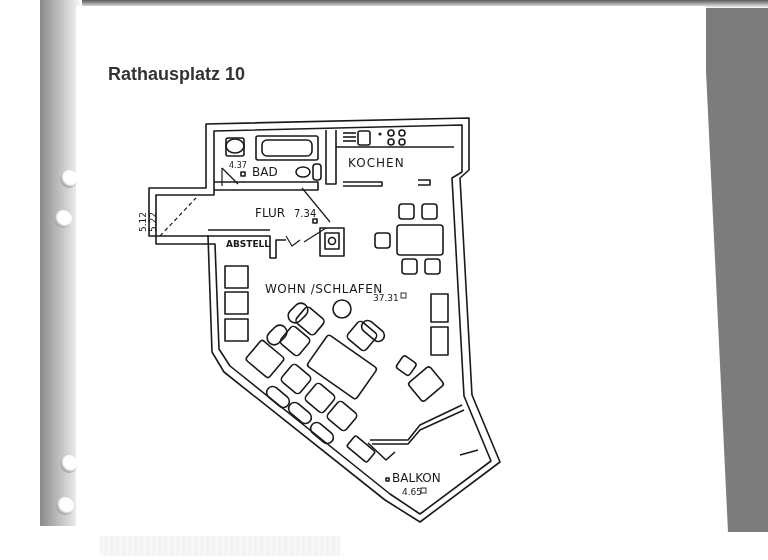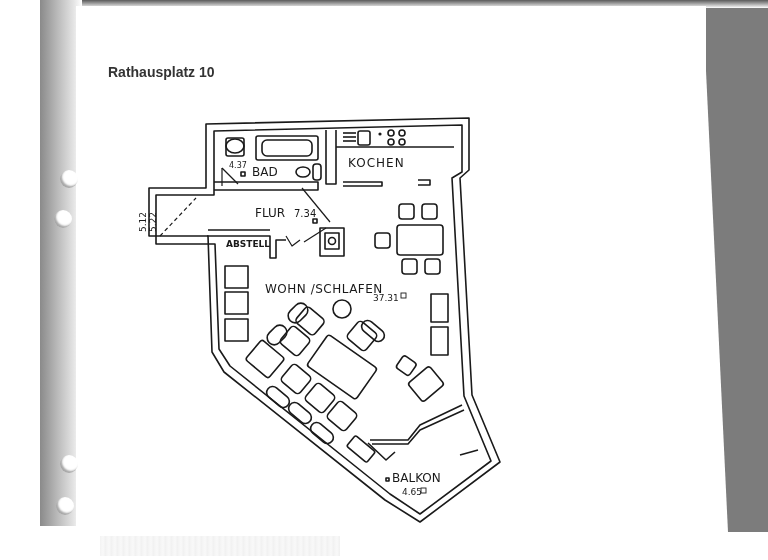--- a/index.html
+++ b/index.html
@@ -29,21 +29,21 @@
     position: absolute; width: 18px; height: 18px; border-radius: 50%;
     background: #ffffff; box-shadow: inset 2px -2px 2px rgba(0,0,0,0.35);
   }
   .bottom-bleed {
     position: absolute; left: 100px; top: 536px; width: 240px; height: 20px;
     background: repeating-linear-gradient(90deg, #f0f0f0 0px, #f7f7f7 3px, #ececec 6px);
     opacity: 0.8;
   }
   .title {
     position: absolute; left: 108px; top: 64px;
-    font-size: 14px; font-weight: bold; color: #333333;
+    font-size: 18px; font-weight: bold; color: #333333;
   }
   svg.plan { position: absolute; left: 0; top: 0; }
   .lbl { font-family: "DejaVu Sans", sans-serif; fill: #1a1a1a; }
 </style>
 </head>
 <body>
 
 <div class="top-edge"></div>
 <div class="scan-left"></div>
 <div class="scan-right"></div>

